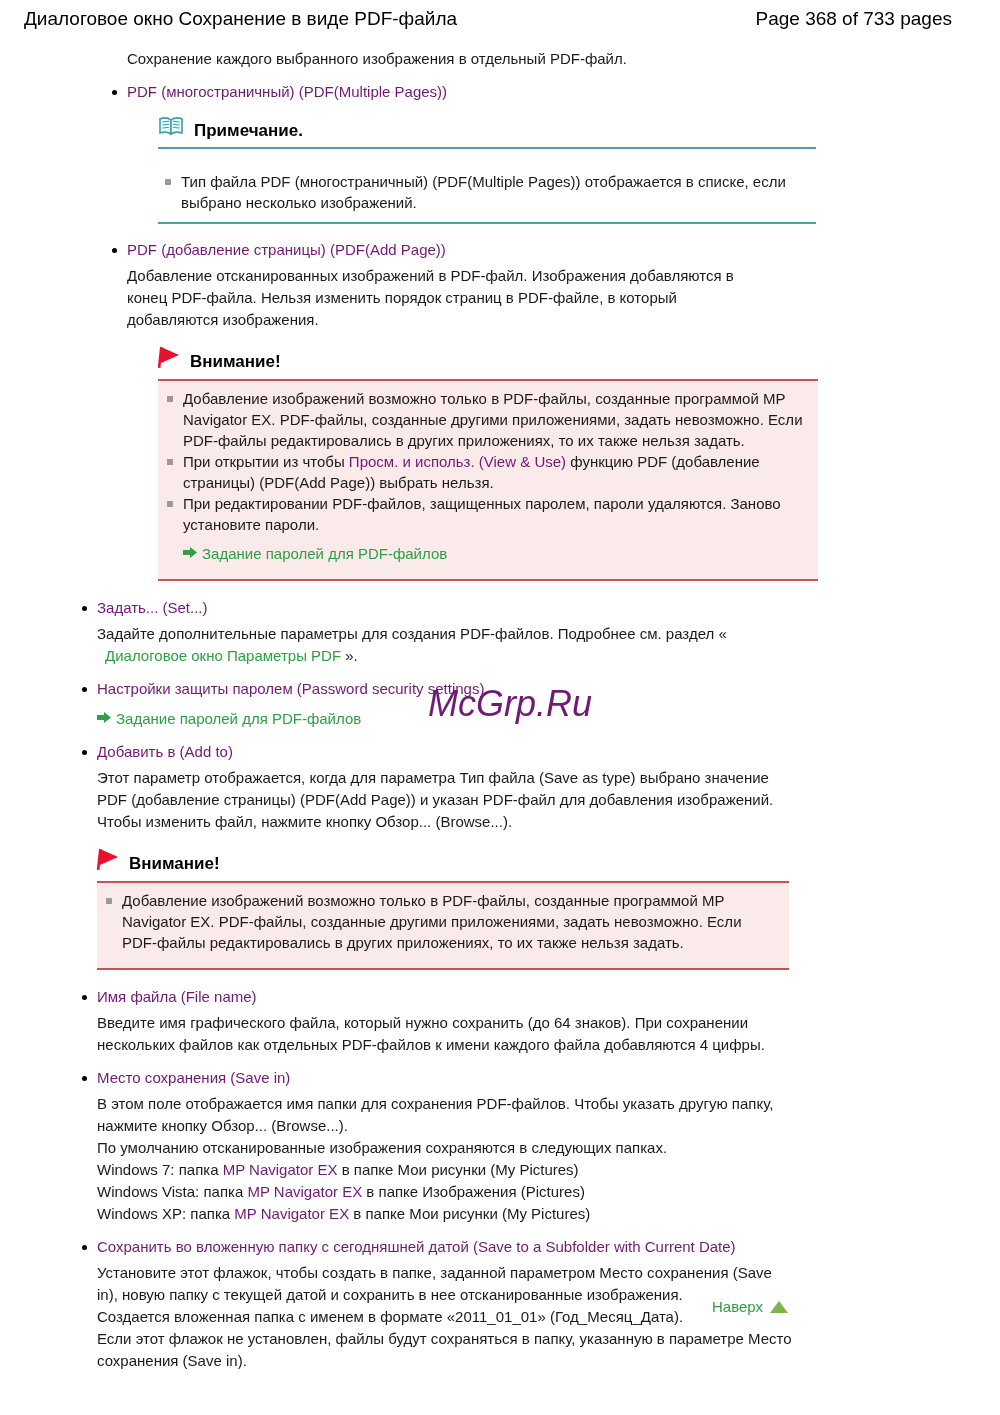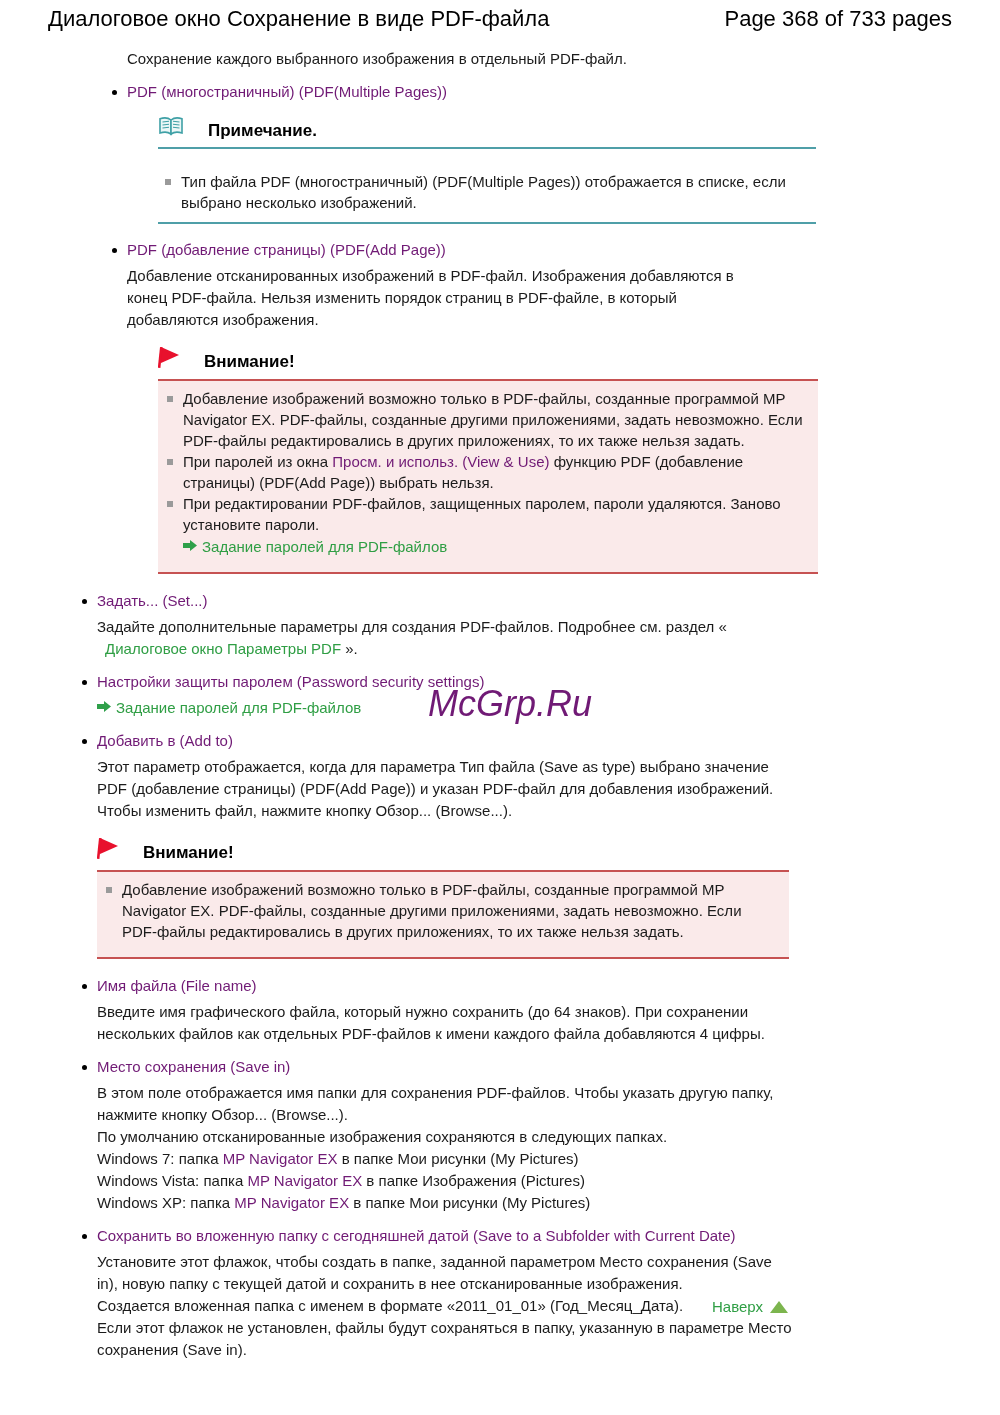--- a/index.html
+++ b/index.html
@@ -1,47 +1,47 @@
 <!DOCTYPE html>
 <html><head>
 <meta charset="utf-8">
 <style>
   html,body{margin:0;padding:0;}
   body{
     width:1000px;height:1415px;background:#ffffff;position:relative;overflow:hidden;
     font-family:"Liberation Sans", sans-serif;font-size:15px;line-height:22px;color:#1b1b1b;
   }
   .header{display:flex;justify-content:space-between;align-items:flex-start;
-    padding:6px 48px 0 48px;font-size:22px;line-height:26px;color:#000;}
+    padding:6px 48px 0 24px;font-size:19px;line-height:26px;color:#000;}
   .content{padding:16px 0 0 82px;}
   .intro{margin:0 0 6px 45px;}
   
   .li{margin-top:11px;}
   .li-l2{margin-left:30px;}
   .brow{display:flex;}
   .dot{flex:none;width:5px;height:5px;border-radius:50%;background:#000;margin:9px 10px 0 0;}
   .bhead{font-weight:normal;color:#701a75;}
   .li-body{margin-left:15px;margin-top:4px;}
   .w-l1{max-width:695px;}
   .w-l2{max-width:622px;}
   
   .note-box{margin:13px 0 15px 46px;width:658px;}
-  .box-head{display:flex;align-items:center;gap:24px;font-size:17px;line-height:26px;font-weight:bold;color:#000;margin-bottom:2px;}
+  .box-head{display:flex;align-items:center;gap:10px;font-size:17px;line-height:26px;font-weight:bold;color:#000;margin-bottom:2px;}
   .note-rule{border:none;border-top:2px solid #4f9fa8;margin:0;}
   .note-body{padding:22px 8px 9px 4px;line-height:21px;}
   
   .warn-box{margin:15px 0 16px 46px;width:660px;}
   .warn-box.under-l1{margin-left:15px;width:692px;}
   .warn-body{background:#faeaea;border-top:2px solid #c65252;border-bottom:2px solid #c65252;
     padding:7px 14px 15px 6px;line-height:21px;margin-top:2px;}
   .sqrow{display:flex;}
   .sq{flex:none;width:6px;height:6px;background:#9a9a9a;margin:8px 10px 0 3px;}
   
   .glink{color:#2f9e44;text-decoration:none;cursor:pointer;}
-  .link-row{display:flex;align-items:center;gap:5px;margin-top:1px;}
+  .link-row{display:flex;align-items:center;gap:5px;margin-top:8px;}
   .arrow-ic{flex:none;display:inline-block;}
   
   .watermark{position:absolute;left:428px;top:680px;font-size:36px;line-height:48px;
     font-style:italic;color:#701a75;white-space:nowrap;}
   
   .footer{position:absolute;top:1296px;left:0;width:788px;text-align:right;color:#3aa04a;font-size:15px;}
   .up-tri{display:inline-block;width:0;height:0;border-left:9px solid transparent;
     border-right:9px solid transparent;border-bottom:12px solid #7cb54e;margin-left:7px;vertical-align:-1px;}
   .windows-line{white-space:nowrap;}
 </style>
@@ -102,21 +102,21 @@
         </span>
         <span>Внимание!</span>
       </div>
       <div class="warn-body">
         <div class="sqrow">
           <span class="sq"></span>
           <span>Добавление изображений возможно только в PDF-файлы, созданные программой MP Navigator EX. PDF-файлы, созданные другими приложениями, задать невозможно. Если PDF-файлы редактировались в других приложениях, то их также нельзя задать.</span>
         </div>
         <div class="sqrow">
           <span class="sq"></span>
-          <span><span>При паролей из окна </span><span class="bhead">Просм. и использ. (View &amp; Use)</span><span> функцию PDF (добавление страницы) (PDF(Add Page)) выбрать нельзя.</span></span>
+          <span><span>При открытии из чтобы </span><span class="bhead">Просм. и использ. (View &amp; Use)</span><span> функцию PDF (добавление страницы) (PDF(Add Page)) выбрать нельзя.</span></span>
         </div>
         <div class="sqrow">
           <span class="sq"></span>
           <span>
             <span>При редактировании PDF-файлов, защищенных паролем, пароли удаляются. Заново установите пароли.</span>
             <span class="link-row">
               <span class="arrow-ic">
                 <svg width="14" height="13" viewBox="0 0 14 13">
                     <polygon points="0,4 7,4 7,1 14,6.5 7,12 7,9 0,9" fill="#2fa04a"></polygon>
                   </svg>

